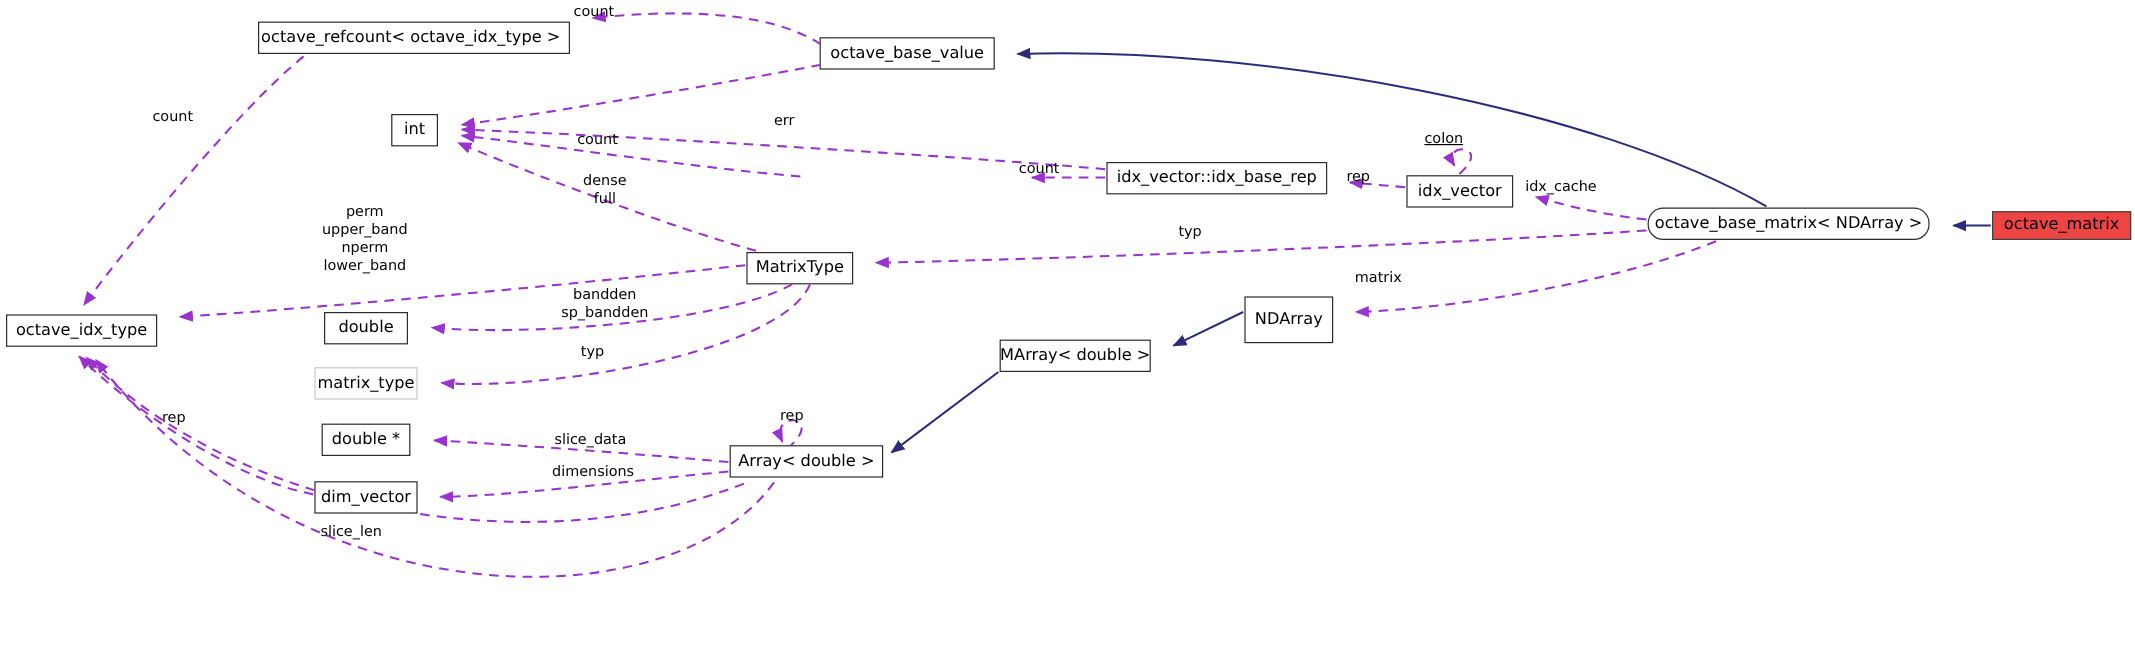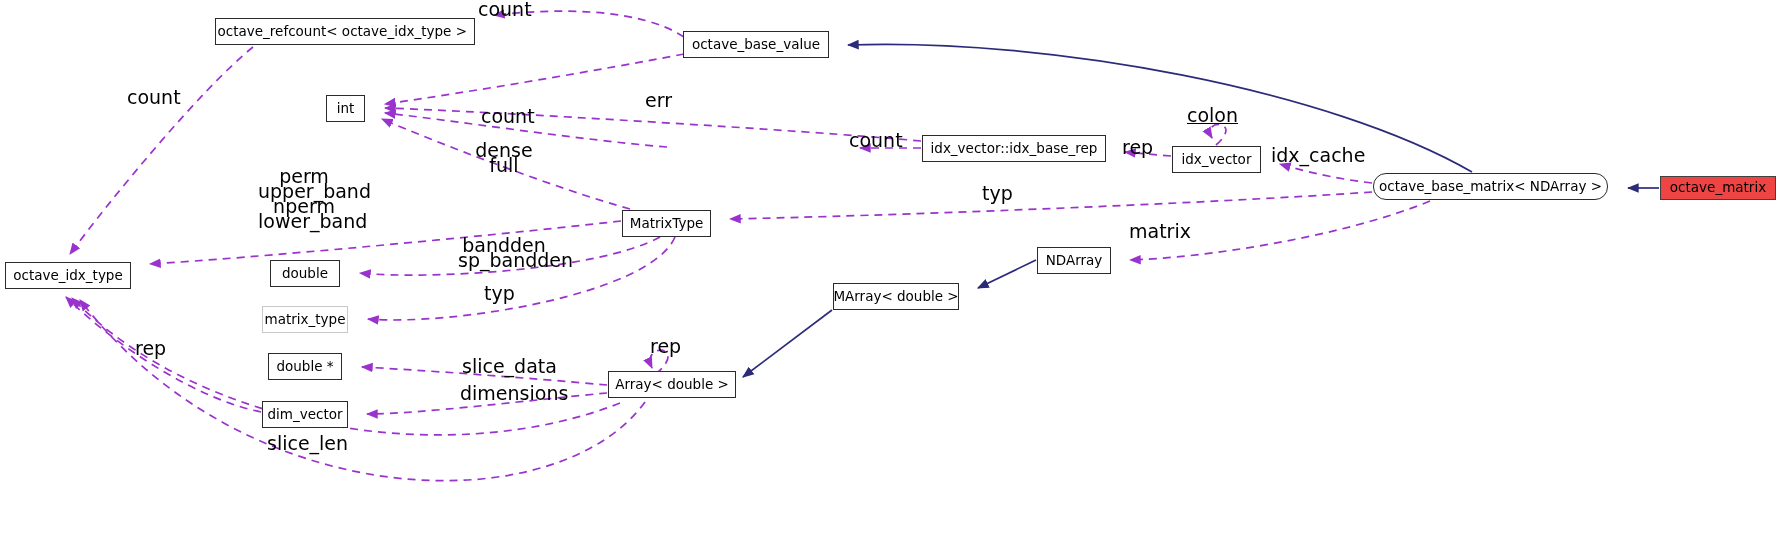--- a/index.html
+++ b/index.html
@@ -41,21 +41,21 @@
   }
   .node.current {
     background: #ef4444;
     border: 1.6px solid #404040;
   }
   .node.faint {
     border: 1.6px solid #c8c8c8;
   }
   .edge-label {
     position: absolute;
-    font-size: 19px;
+    font-size: 12px;
     line-height: 15px;
     color: #000000;
     white-space: pre;
     text-align: center;
     background: transparent;
   }
 </style>
 </head>
 <body>
 
@@ -154,21 +154,21 @@
   </div>
 
   <div class="node current" style="left:1660px; top:176px; width:116px; height:24px;">
     <span>octave_matrix</span>
   </div>
 
   <div class="node thick" style="left:622px; top:210px; width:89px; height:27px;">
     <span>MatrixType</span>
   </div>
 
-  <div class="node thick" style="left:1037px; top:247px; width:74px; height:27px;">
+  <div class="node thick" style="left:1037px; top:247px; width:74px; height:39px;">
     <span>NDArray</span>
   </div>
 
   <div class="node thick" style="left:5px; top:262px; width:126px; height:27px;">
     <span>octave_idx_type</span>
   </div>
 
   <div class="node thick" style="left:270px; top:260px; width:70px; height:27px;">
     <span>double</span>
   </div>
@@ -199,21 +199,21 @@
   <div class="edge-label" style="left:127px; top:90px; width:56px; text-align:left;">count</div>
 
   <div class="edge-label" style="left:645px; top:93px; width:40px; text-align:left;">err</div>
 
   <div class="edge-label" style="left:481px; top:109px; width:56px; text-align:left;">count</div>
 
   <div class="edge-label" style="left:849px; top:133px; width:56px; text-align:left;">count</div>
 
   <div class="edge-label" style="left:1122px; top:140px; width:36px; text-align:left;">rep</div>
 
-  <div class="edge-label" style="left:1187px; top:108px; width:50px; text-align:center;text-decoration:underline;">colon</div>
+  <div class="edge-label" style="left:1187px; top:108px; width:50px; text-align:left;text-decoration:underline;">colon</div>
 
   <div class="edge-label" style="left:1271px; top:148px; width:80px; text-align:left;">idx_cache</div>
 
   <div class="edge-label" style="left:474px; top:143px; width:60px; text-align:center;">dense
 full</div>
 
   <div class="edge-label" style="left:258px; top:169px; width:92px; text-align:center;">perm
 upper_band
 nperm
 lower_band</div>

